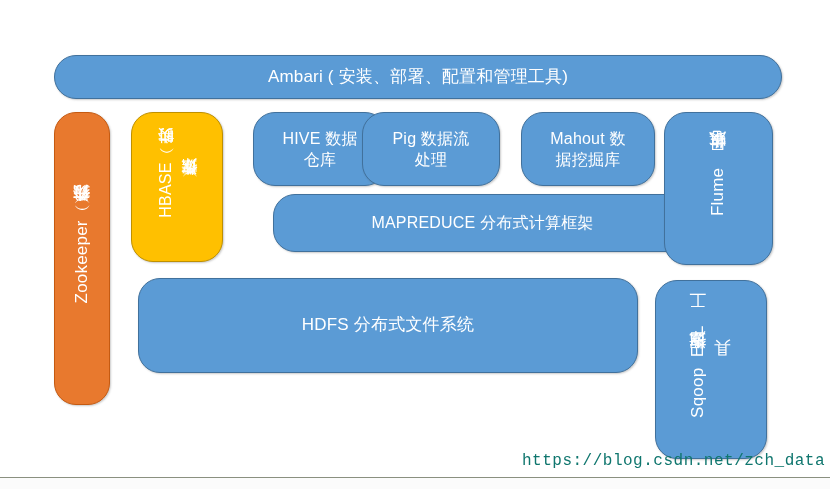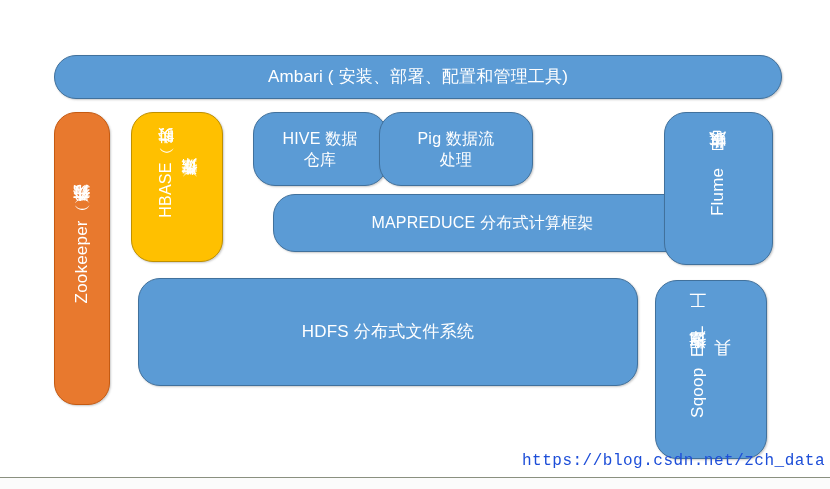--- a/index.html
+++ b/index.html
@@ -64,45 +64,45 @@
     line-height: 1.45;
   }
 
   
   #n-ambari   { left: 54px;  top: 55px;  width: 728px; height: 44px; font-size: 17px; }
 
   #n-zookeeper{ left: 54px;  top: 112px; width: 56px;  height: 293px; font-size: 17px; }
   #n-hbase    { left: 131px; top: 112px; width: 92px;  height: 150px; font-size: 16px; }
 
   #n-hive     { left: 236px; top: 112px; width: 134px; height: 74px;  font-size: 16px; margin-left: 17px; }
-  #n-pig      { left: 379px; top: 112px; width: 154px; height: 74px;  font-size: 16px; }
+  #n-pig      { left: 362px; top: 112px; width: 138px; height: 74px;  font-size: 16px; }
   #n-mahout   { left: 521px; top: 112px; width: 134px; height: 74px;  font-size: 16px; }
 
   #n-mapreduce{ left: 236px; top: 194px; width: 419px; height: 58px;  font-size: 16px; margin-left: 37px; }
 
   #n-flume    { left: 664px; top: 112px; width: 109px; height: 153px; font-size: 17px; }
 
-  #n-hdfs     { left: 138px; top: 278px; width: 500px; height: 108px; font-size: 17px; }
+  #n-hdfs     { left: 138px; top: 278px; width: 500px; height: 95px; font-size: 17px; }
   #n-sqoop    { left: 655px; top: 280px; width: 112px; height: 179px; font-size: 17px; }
 
   
   #n-hive .label, #n-pig .label, #n-mahout .label,
   #n-mapreduce .label, #n-hdfs .label,
   #n-hbase .label, #n-flume .label, #n-sqoop .label {
     font-family: "Liberation Sans", "DejaVu Sans", sans-serif;
   }
 
   
   #watermark {
     position: absolute;
     left: 522px;
     top: 452px;
     font-family: "Liberation Mono", "DejaVu Sans Mono", monospace;
     font-size: 16px;
-    color: #1d4ed8;
+    color: #0f766e;
     letter-spacing: 0.5px;
     white-space: nowrap;
     pointer-events: none;
   }
 
   
   #bottom-rule {
     position: absolute;
     left: 0;
     top: 477px;
@@ -140,20 +140,24 @@
   <div class="node node-blue" id="n-hive">
     <span class="label">HIVE 数据
 仓库</span>
   </div>
 
   <div class="node node-blue" id="n-pig">
     <span class="label">Pig 数据流
 处理</span>
   </div>
 
+  <div class="node node-blue" id="n-mahout">
+    <span class="label">Mahout 数
+据挖掘库</span>
+  </div>
 
   <div class="node node-blue" id="n-mapreduce">
     <span class="label">MAPREDUCE 分布式计算框架</span>
   </div>
 
   <div class="node node-blue node-vert" id="n-flume">
     <span class="label">Flume 日志收集</span>
   </div>
 
   <div class="node node-blue" id="n-hdfs">

